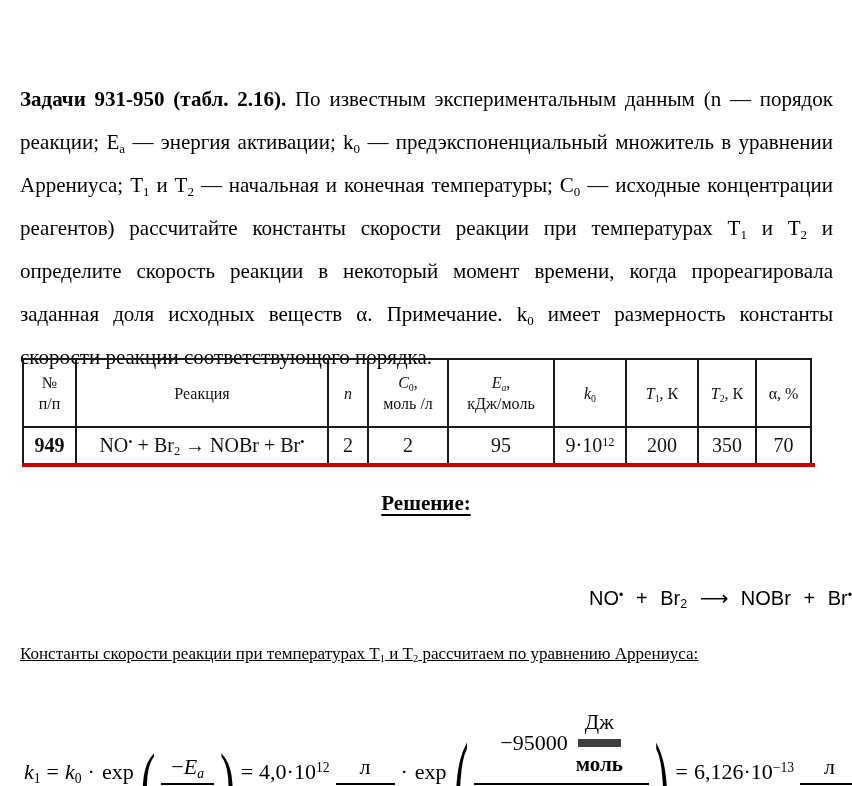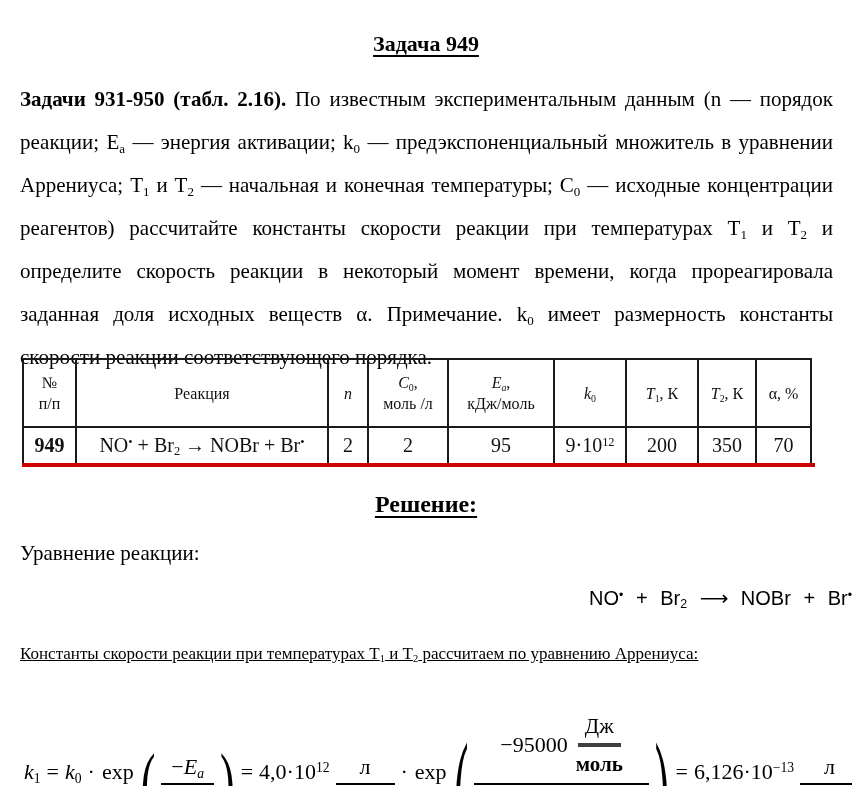--- a/index.html
+++ b/index.html
@@ -30,21 +30,21 @@
   table.data th, table.data td{
     border:2px solid #1a1a1a;text-align:center;vertical-align:middle;padding:0 2px;
   }
   table.data th{font-weight:normal;font-size:16px;line-height:21px;height:66px;}
   table.data td{font-size:20px;height:35px;}
   .redline{
     position:absolute;top:463px;left:22px;width:793px;height:4px;background:#cc0000;
   }
   .solution-heading{
     position:absolute;top:491px;left:0;width:100%;text-align:center;
-    font-size:24px;font-weight:bold;
+    font-size:21px;font-weight:bold;
     text-decoration:underline;text-decoration-thickness:2px;text-underline-offset:4px;
   }
   .eq-label{
     position:absolute;top:541px;left:20px;font-size:21px;
   }
   .equation{
     position:absolute;top:586px;left:0;width:100%;text-align:right;
     font-size:20px;word-spacing:7px;
     font-family:Liberation Sans, sans-serif;
   }
@@ -59,35 +59,34 @@
     font-size:22px;
   }
   .ftext{line-height:26px;}
   .fexp{margin:0 1px;}
   .frac{display:flex;flex-direction:column;align-items:center;}
   .frac .num{
     border-bottom:2px solid #000;padding:0 10px 3px;text-align:center;line-height:26px;
   }
   .fracbig .num{display:flex;align-items:center;gap:8px;padding:0 26px 4px;}
   .nfrac{display:flex;flex-direction:column;align-items:center;}
-  .nfrac .nnum{border-bottom:4px solid #404040;padding:0 7px 2px;line-height:30px;font-size:21px;}
+  .nfrac .nnum{border-bottom:8px solid #404040;padding:0 7px 2px;line-height:30px;font-size:21px;}
   .nfrac .nden{padding-top:2px;line-height:30px;font-size:21px;font-weight:bold;}
   .paren{
     display:inline-block;font-size:44px;line-height:48px;font-weight:300;
     transform-origin:center;
   }
   .paren.p1{transform:translateY(26px) scaleY(2.0);}
   .paren.p2{transform:translateY(38px) scaleY(3.4);}
 </style>
 </head>
 <body>
 
 <div class="page">
 
-  <div class="title">Задача 949</div>
 
   <div class="intro"><span class="b">Задачи 931-950 (табл. 2.16).</span><span> По известным экспериментальным данным (n — порядок реакции; E</span><sub>a</sub><span> — энергия активации; k</span><sub>0</sub><span> — предэкспоненциальный множитель в уравнении Аррениуса; Т</span><sub>1</sub><span> и Т</span><sub>2</sub><span> — начальная и конечная температуры; С</span><sub>0</sub><span> — исходные концентрации реагентов) рассчитайте константы скорости реакции при температурах Т</span><sub>1</sub><span> и Т</span><sub>2</sub><span> и определите скорость реакции в некоторый момент времени, когда прореагировала заданная доля исходных веществ α. Примечание. k</span><sub>0</sub><span> имеет размерность константы скорости реакции соответствующего порядка.</span></div>
 
   <table class="data">
     <colgroup>
       <col style="width:53px">
         <col style="width:252px">
         <col style="width:40px">
       <col style="width:80px">
         <col style="width:106px">
@@ -119,21 +118,20 @@
       <td><span>350</span></td>
       <td><span>70</span></td>
     </tr>
   </tbody>
     </table>
 
   <div class="redline"></div>
 
   <div class="solution-heading">Решение:</div>
 
-  <div class="eq-label">Уравнение реакции:</div>
 
   <div class="equation"><span>NO</span><sup>•</sup><span> + Br</span><sub>2</sub><span> ⟶ NOBr + Br</span><sup>•</sup></div>
 
   <div class="arrhenius"><span>Константы скорости реакции при температурах Т</span><sub>1</sub><span> и Т</span><sub>2</sub><span> рассчитаем по уравнению Аррениуса:</span></div>
 
   <div class="formula">
     <span class="ftext"><span class="i">k</span><sub>1</sub></span>
     <span class="ftext">=</span>
     <span class="ftext"><span class="i">k</span><sub>0</sub></span>
     <span class="ftext">·</span>

